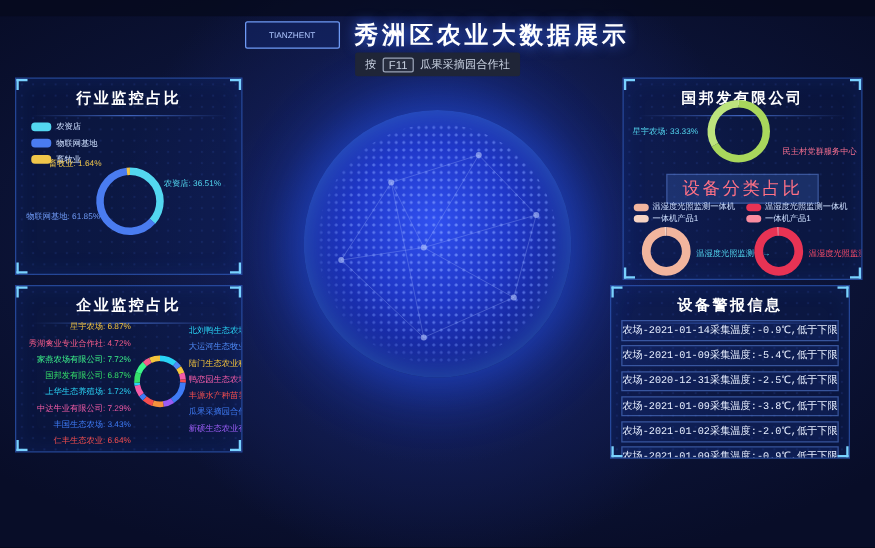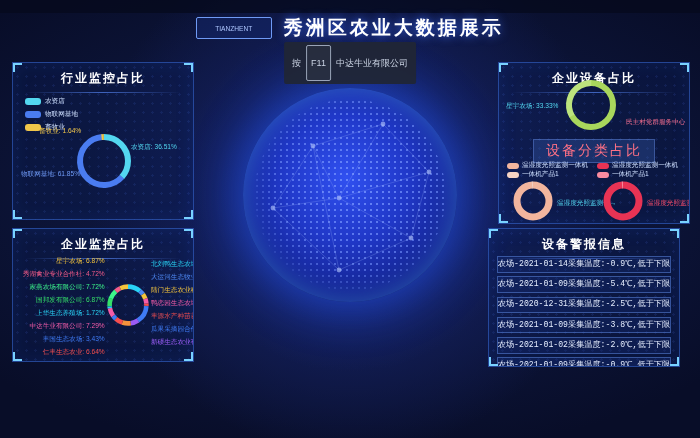--- a/index.html
+++ b/index.html
@@ -10,21 +10,21 @@
   .topband{position:absolute;top:0;left:0;right:0;height:13px;background:#060a1c;opacity:.75;}
 
   
   .hd{position:absolute;top:15px;left:0;right:0;height:26px;display:flex;align-items:center;justify-content:center;gap:12px;}
   .logo{border:1px solid #6f9af5;color:#aec6ff;background:rgba(20,40,110,.5);
     padding:1px 3px;border-radius:2px;display:inline-block;}
   .logo .tiny{transform-origin:center;}
   .title{color:#fff;font-size:19px;font-weight:bold;letter-spacing:3px;text-shadow:0 0 10px rgba(60,110,255,.9);}
   .hint{position:absolute;top:42px;left:50%;transform:translateX(-50%);background:rgba(33,38,52,.92);
     color:#c9d2e2;font-size:9px;padding:3px 8px;border-radius:2px;display:flex;align-items:center;gap:5px;white-space:nowrap;}
-  .key{border:1px solid #9aa4b8;padding:12px 4px;border-radius:2px;background:rgba(255,255,255,.04);text-align:center;}
+  .key{border:1px solid #9aa4b8;padding:0 4px;border-radius:2px;background:rgba(255,255,255,.04);text-align:center;}
 
   
   .halo{position:absolute;left:172px;top:18px;width:356px;height:356px;border-radius:50%;
     background:radial-gradient(circle,rgba(42,92,255,.36) 0%,rgba(28,60,200,.16) 48%,rgba(0,0,0,0) 70%);}
   .globe{position:absolute;left:243px;top:88px;width:214px;height:214px;border-radius:50%;overflow:hidden;
     background:radial-gradient(circle at 48% 42%,#3050f0 0%,#2038c8 38%,#14238e 72%,#0a155e 100%);
     box-shadow:0 0 46px 8px rgba(40,90,255,.45), inset 0 0 26px rgba(90,200,255,.35);}
   .dots{position:absolute;inset:5%;border-radius:50%;opacity:.85;
     background-image:radial-gradient(rgba(120,150,255,.95) 1px,rgba(0,0,0,0) 1.4px);background-size:6px 6px;
     -webkit-mask-image:radial-gradient(circle at 55% 45%,#000 0%,rgba(0,0,0,.7) 55%,rgba(0,0,0,0) 80%);
@@ -115,21 +115,21 @@
     </svg>
   </div>
 
   <div class="hd">
     <span class="logo"><span class="tiny">TIANZHENT</span></span>
     <span class="title">秀洲区农业大数据展示</span>
   </div>
   <div class="hint">
     <span>按</span>
     <span class="key">F11</span>
-    <span>中达牛业有限公司</span>
+    <span>瓜果采摘园合作社</span>
   </div>
 
   <div class="panel" id="p-enterprise">
     <div class="cnr">
         <span class="tl"></span>
         <span class="tr"></span>
         <span class="bl"></span>
         <span class="br"></span>
       </div>
     <div class="ttl">企业监控占比</div>
@@ -214,21 +214,21 @@
     <div class="flab" id="ind-lab-left"><span class="tiny" style="color: rgb(111, 154, 245);">物联网基地: 61.85%</span></div>
   </div>
 
   <div class="panel" id="p-equipment">
     <div class="cnr">
         <span class="tl"></span>
         <span class="tr"></span>
         <span class="bl"></span>
         <span class="br"></span>
       </div>
-    <div class="ttl">企业设备占比</div>
+    <div class="ttl">国邦发有限公司</div>
     <div class="tdiv"></div>
     <svg class="eq-svg" viewBox="0 0 56 56">
         <circle cx="28" cy="28" r="22" fill="none" stroke="#a9d75c" stroke-width="6" stroke-dasharray="92.15799217452586 138.23007675795088" transform="rotate(-90 28 28)"></circle>
         <circle cx="28" cy="28" r="22" fill="none" stroke="#bde47d" stroke-width="6" stroke-dasharray="46.072084583425024 138.23007675795088" transform="rotate(150.01200000000003 28 28)"></circle>
       </svg>
     <div class="flab" id="eq-lab-left"><span class="tiny" style="color: rgb(83, 215, 240);">星宇农场: 33.33%</span></div>
     <div class="flab" id="eq-lab-right"><span class="tiny" style="color: rgb(245, 111, 143);">民主村党群服务中心</span></div>
 
     <div class="clsbar">设备分类占比</div>
 

